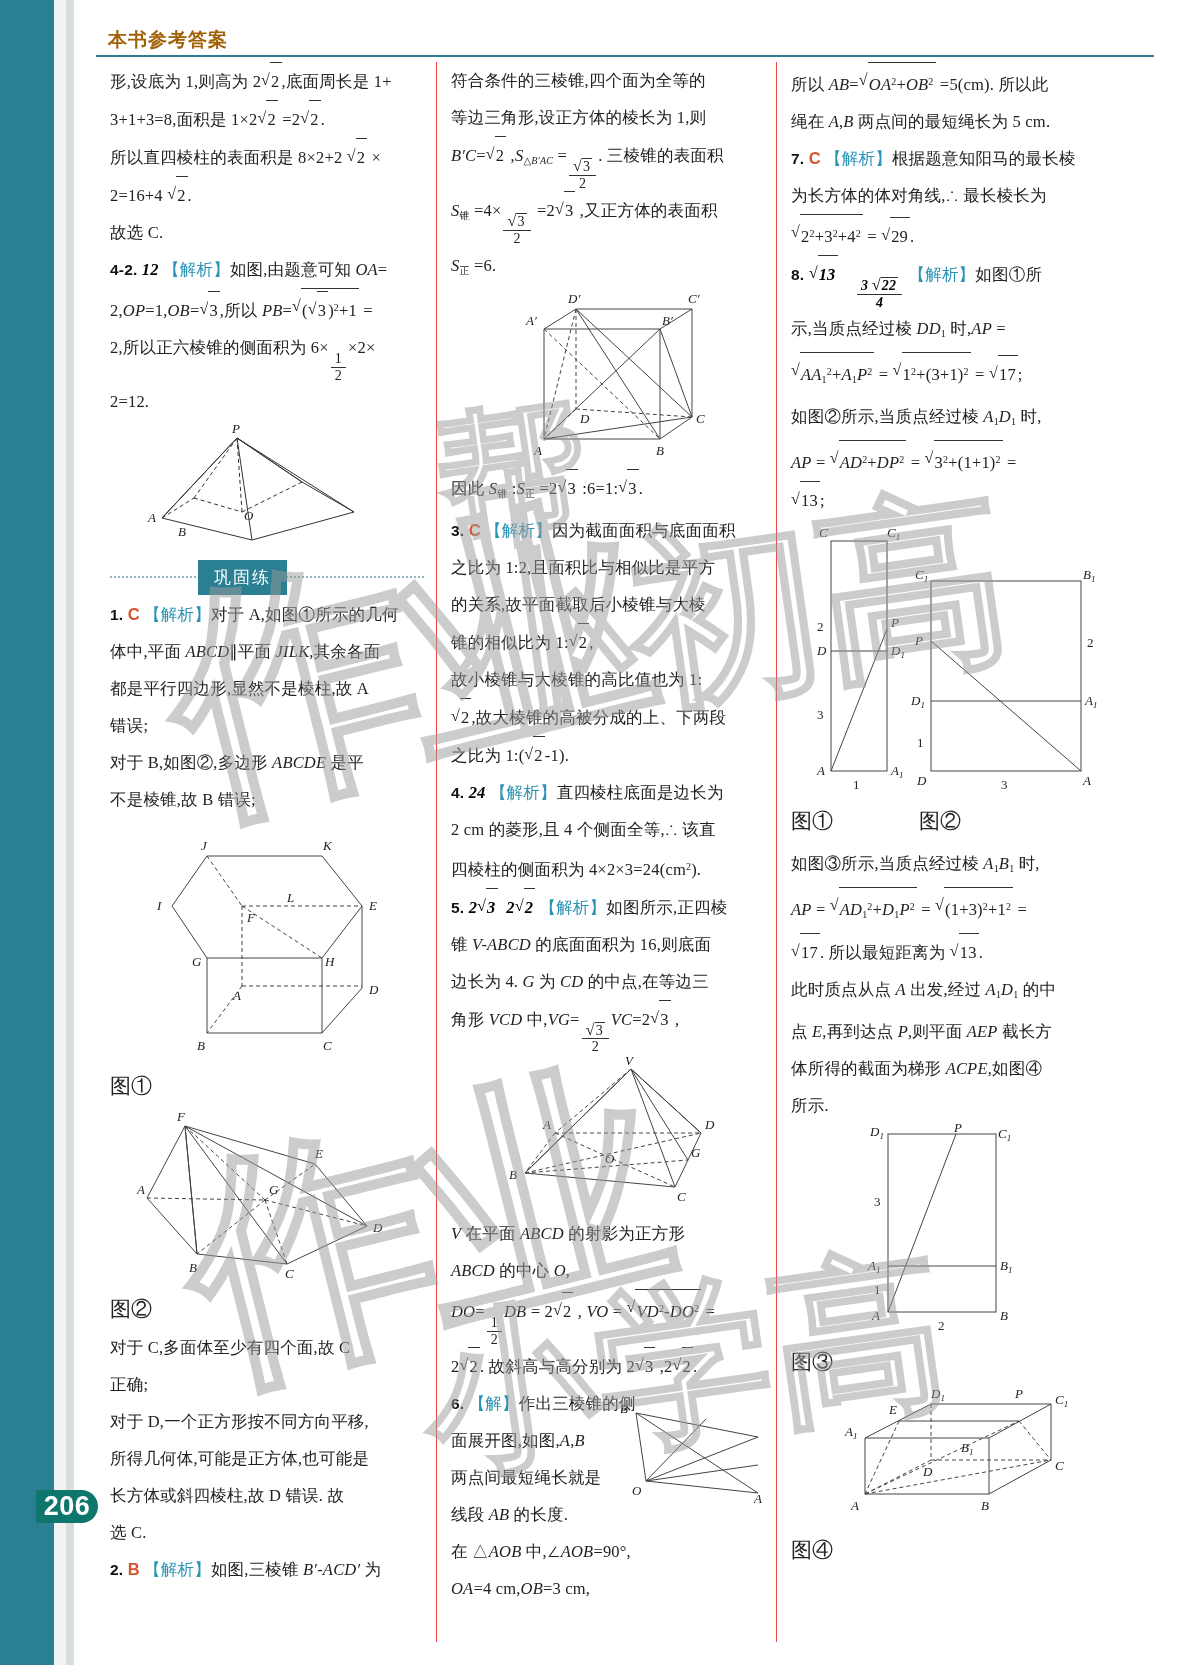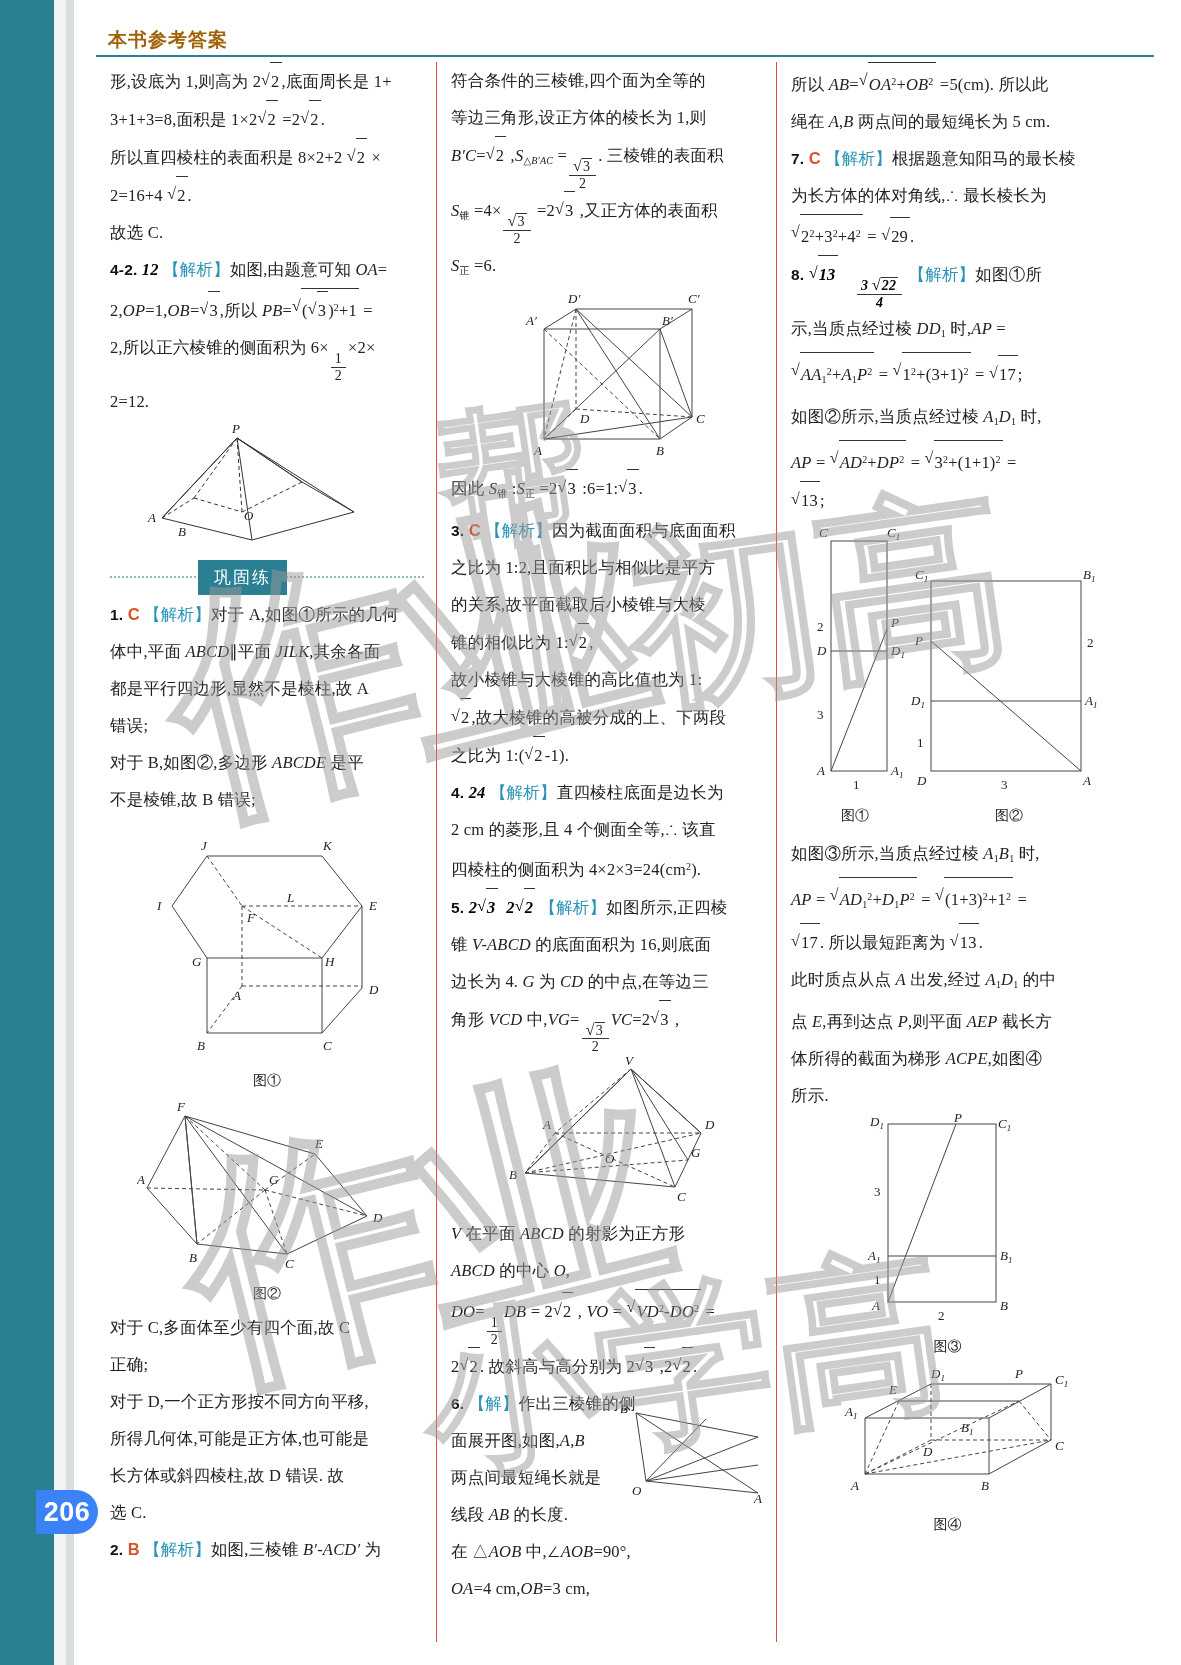--- a/index.html
+++ b/index.html
@@ -19,22 +19,22 @@
   .spine-inner {
     position:absolute; left:54px; top:0; width:20px; height:1665px;
     background:#f2f4f3;
   }
   .spine-edge {
     position:absolute; left:66px; top:0; width:8px; height:1665px;
     background:#d9dedd;
   }
   .page-num {
     position:absolute; left:36px; top:1490px;
-    width:62px; height:44px;
-    background:#3b82f6; color:#ffffff;
+    width:62px; height:33px;
+    background:#0f766e; color:#ffffff;
     border-radius:0 22px 22px 0;
     font-family:"Liberation Sans", sans-serif;
     font-weight:bold; font-size:27px;
     display:flex; align-items:center; justify-content:center;
     letter-spacing:0.5px;
   }
   
   .hdr-title {
     position:absolute; left:108px; top:27px;
     font-family:"Liberation Sans", sans-serif;
@@ -80,21 +80,21 @@
   .banner .dots {
     position:absolute; top:18px; left:0; width:314px; height:0;
     border-top:2px dotted #8fb6c2;
   }
   .banner .lbl {
     position:absolute; left:88px; top:2px;
     background:#2b7f93; color:#fff; font-family:"Liberation Sans", sans-serif;
     font-weight:normal; font-size:17px; padding:4px 14px; letter-spacing:2px;
     border:2px solid #2b7f93;
   }
-  .figcap { text-align:center; font-size:14px; color:#222; margin:4px 0 6px 0; }
+  .figcap { text-align:left; font-size:21px; color:#222; margin:4px 0 6px 0; }
   figure { margin:0; }
   svg { display:block; }
   .fig-center { display:flex; justify-content:center; }
   
   .wm {
     position:absolute; left:0; top:0; width:1181px; height:1665px;
     pointer-events:none; z-index:40; opacity:.5;
   }
   .wm text {
     fill:none; stroke:#9a9a9a; stroke-width:2.2;

